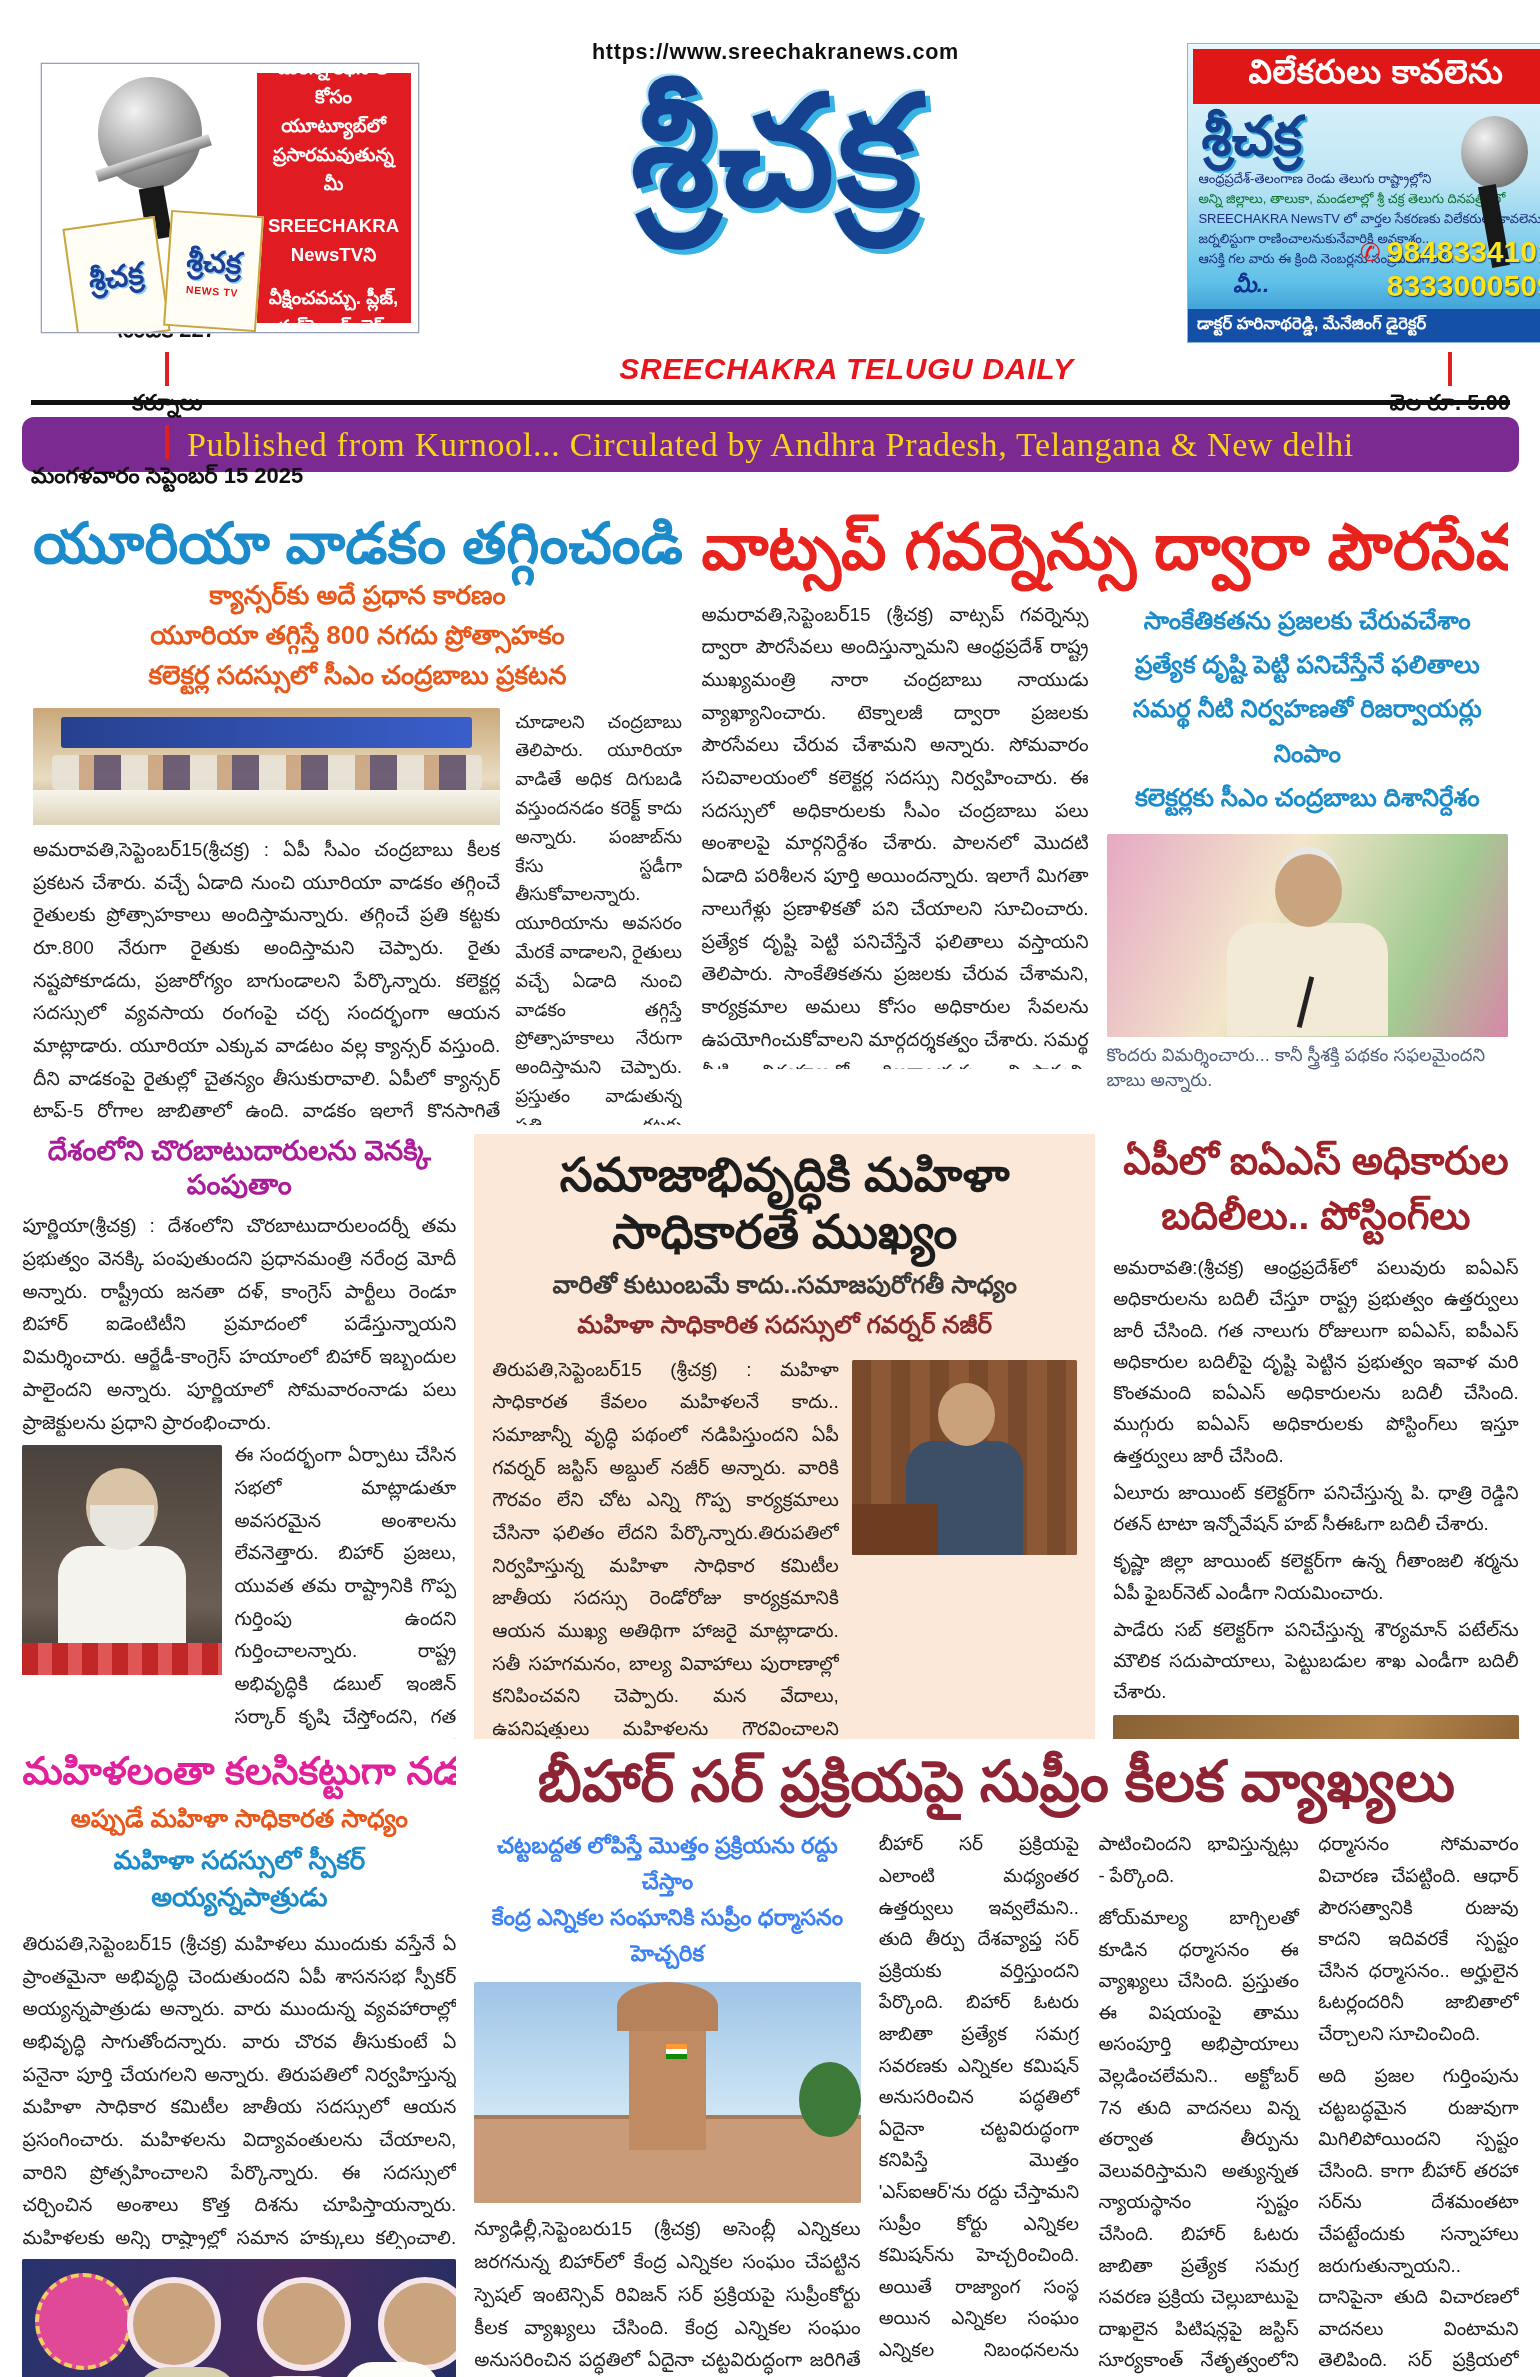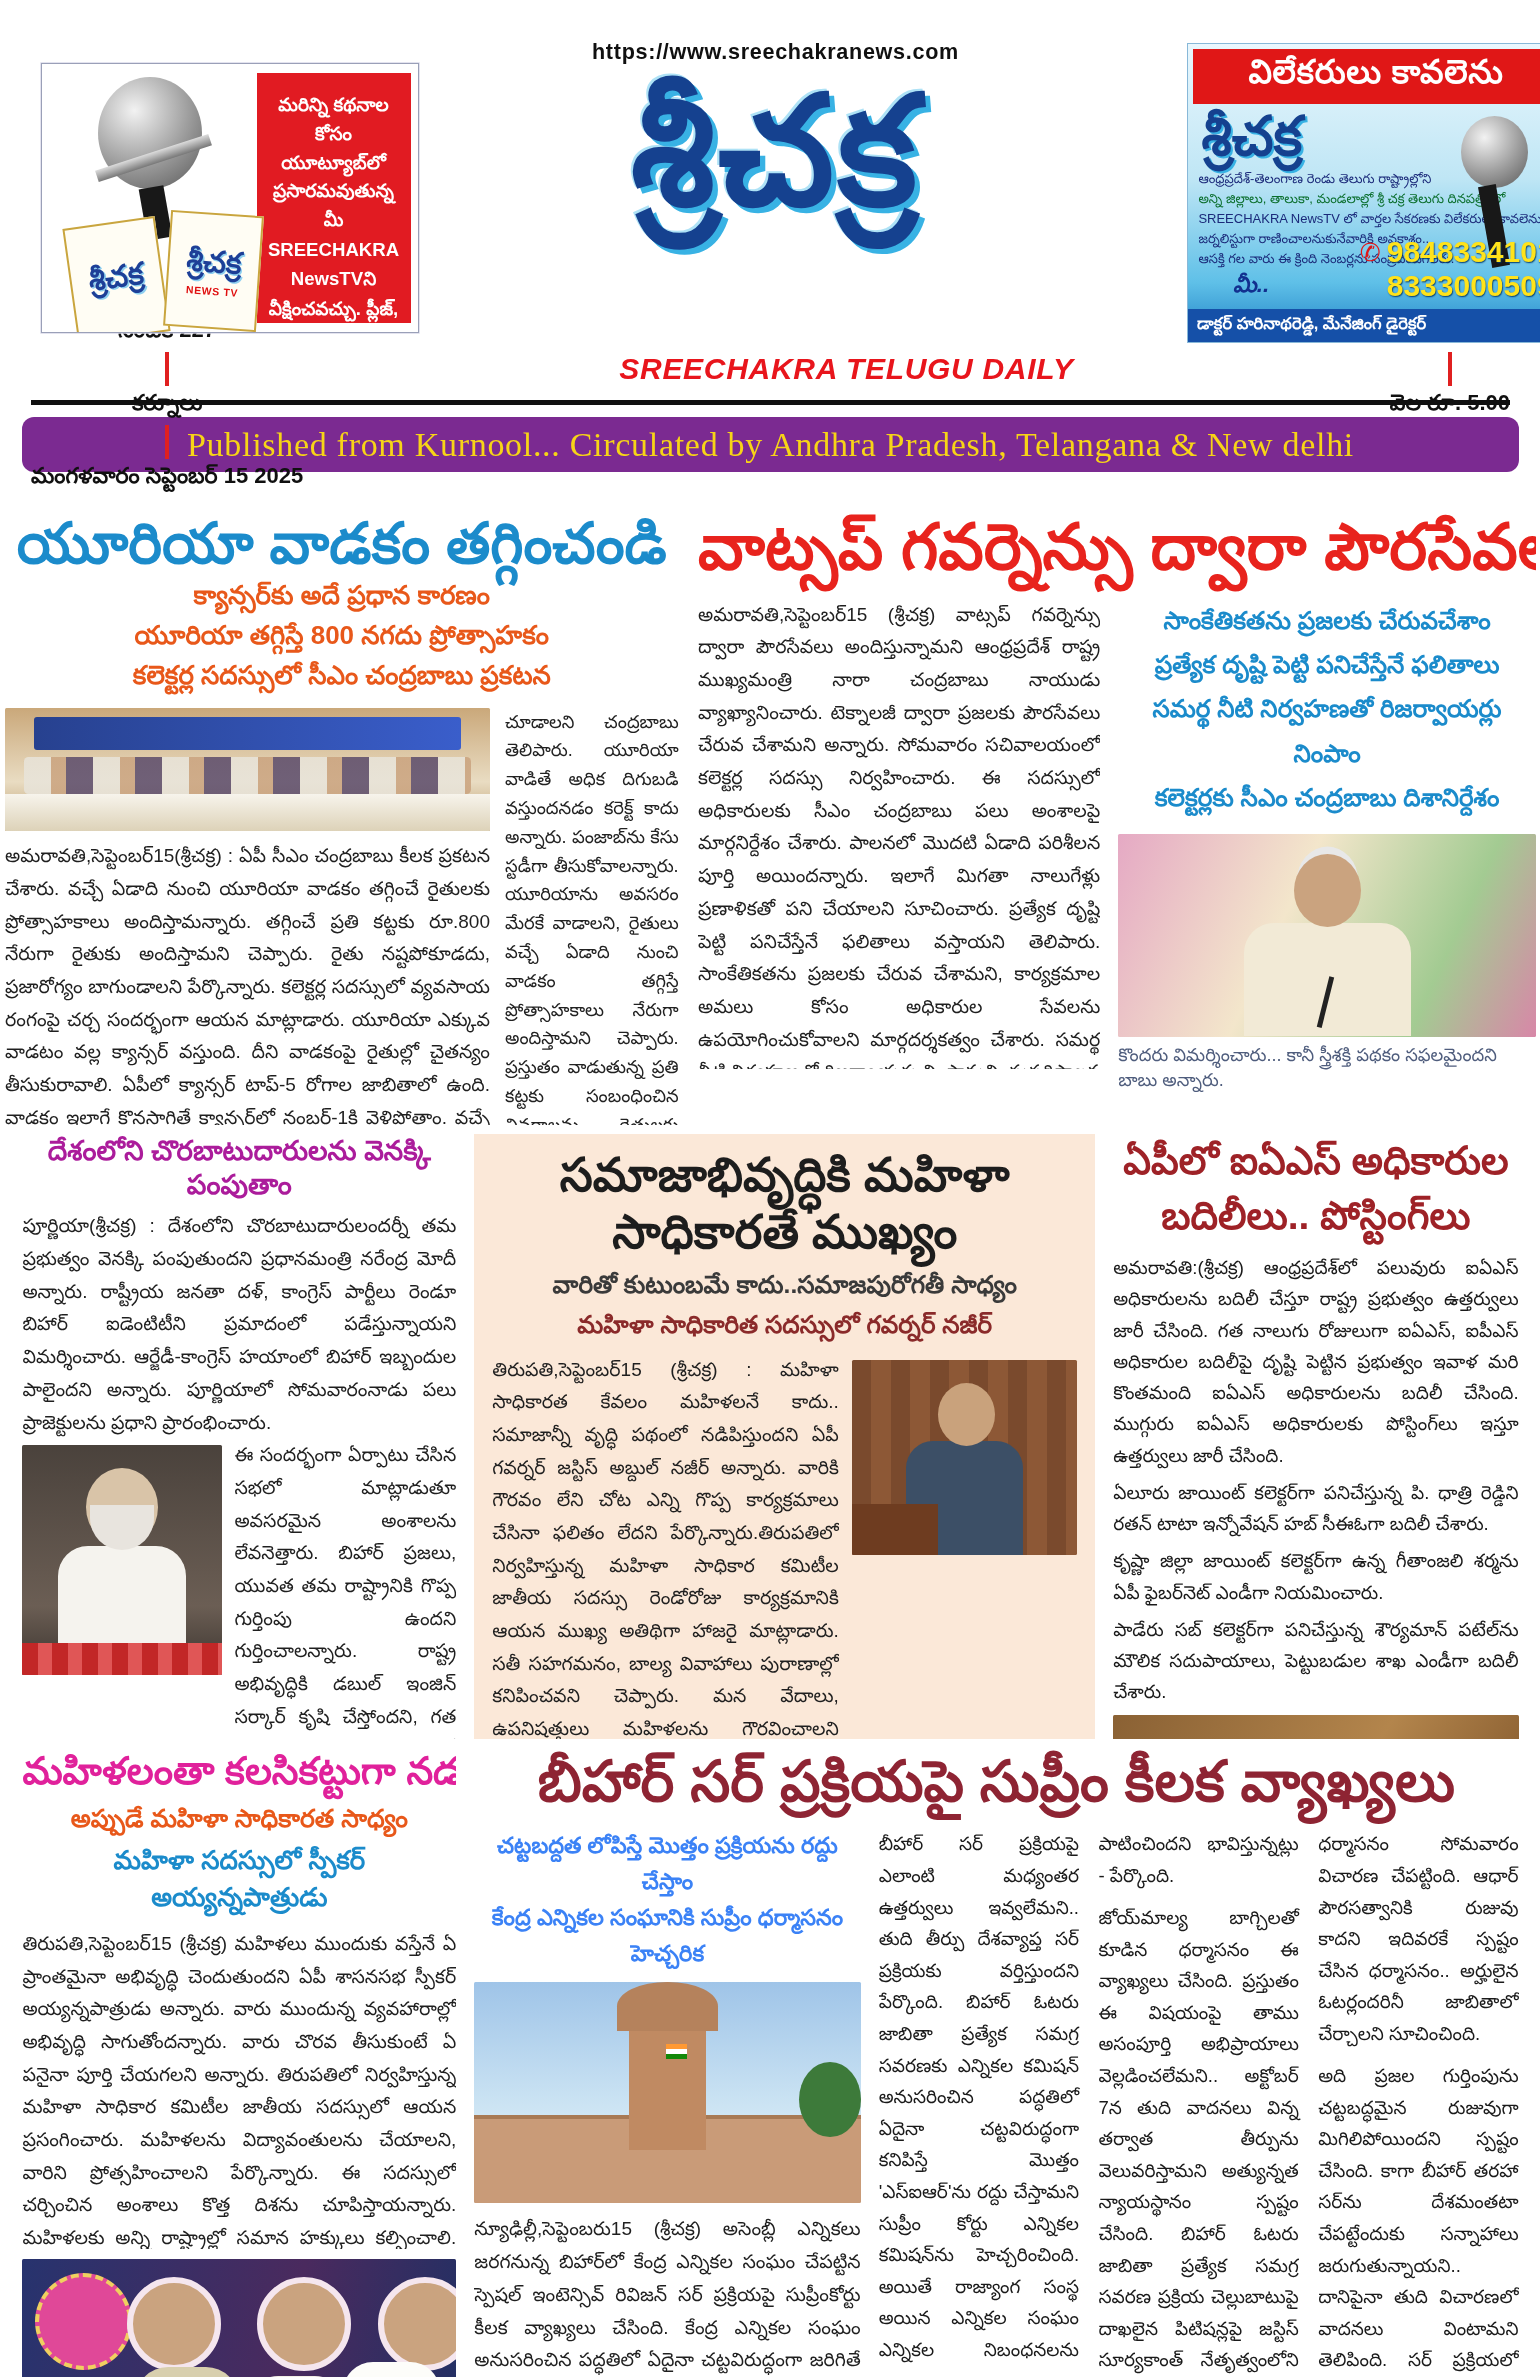--- a/index.html
+++ b/index.html
@@ -15,21 +15,21 @@
   .mic-band{position:absolute;left:52px;top:88px;width:119px;height:12px;background:linear-gradient(#ddd,#777);transform:rotate(-18deg);}
   .mic-stem{position:absolute;left:101px;top:123px;width:25px;height:52px;background:#181818;transform:rotate(-10deg);}
   .plate{position:absolute;width:89px;height:112px;background:#fffdf4;border:2.2px solid #c9a53e;
          display:flex;flex-direction:column;align-items:center;justify-content:center;overflow:hidden;}
   .plate-1{left:28px;top:158px;transform:rotate(-8deg);}
   .plate-2{left:125px;top:149px;transform:rotate(4deg);}
   .plate-logo{color:#1d3f97;font-weight:bold;font-size:30px;text-shadow:1.5px 1.5px 0 #8fd0f0;}
   .plate-tag{color:#e01010;font-weight:bold;font-size:10.4px;letter-spacing:0.7px;}
   .mh-redbox{width:142px;margin:9px 7.5px;background:#e11b22;color:#fff;text-align:center;
              font-weight:bold;font-size:18.6px;line-height:1.55;padding:18px 6px;display:flex;
-             flex-direction:column;gap:1px;}
+             flex-direction:column;justify-content:center;gap:14px;}
   .mh-center{position:absolute;left:440px;top:39px;width:671px;text-align:center;}
   .mh-url{font-size:21.6px;font-weight:bold;color:#101010;letter-spacing:0.7px;}
   .mh-logo{font-size:153px;line-height:1.12;font-weight:bold;color:#15418f;
            text-shadow:5.2px 5.2px 0 #38b2e4,-2.2px -2.2px 0 #aee2f6;letter-spacing:3px;}
   
   .mh-right{position:absolute;left:1187px;top:43px;width:376px;height:298px;
             background:linear-gradient(180deg,#eaf7fd 0%,#bfe6f5 45%,#5fc0e8 80%,#1d7fc4 100%);
             border:1.5px solid #88b8d8;overflow:hidden;}
   .ad-banner{margin:4.5px;background:#e01717;color:#fff;font-weight:bold;font-size:33px;
              text-align:center;padding:4.5px 0;letter-spacing:0.7px;}
@@ -54,21 +54,21 @@
   .dl-sep{width:3.7px;height:34px;background:#e02020;}
   .dl-brand{color:#e8151c;font-style:italic;font-weight:bold;font-size:30px;letter-spacing:0.7px;}
   
   .pub-banner{margin:12px 22.4px 9px;height:55px;background:#7b2a91;border-radius:12px;
               display:flex;align-items:center;justify-content:center;}
   .pub-text{color:#f7d417;font-family:"Liberation Serif",serif;font-size:34px;letter-spacing:0.7px;}
   
   .body-text{font-size:19px;line-height:1.72;text-align:justify;color:#1f1f1f;overflow:hidden;}
   .photo{position:relative;overflow:hidden;border-radius:1.5px;}
   
-  .row1{display:flex;gap:19.4px;padding:0 5px;height:616px;overflow:hidden;margin-top:40px;}
+  .row1{display:flex;gap:19.4px;padding:0 33px;height:616px;overflow:hidden;margin-top:40px;}
   .mod-urea{width:44%;overflow:hidden;}
   .h-urea{font-size:57px;font-weight:bold;color:#1b8bcb;text-align:center;white-space:nowrap;line-height:1.1;}
   .sub-urea{text-align:center;color:#e8581a;font-weight:bold;font-size:26px;line-height:1.55;}
   .urea-cols{display:flex;gap:15px;margin-top:12px;height:417px;}
   .urea-main{width:72%;display:flex;flex-direction:column;gap:9px;}
   .photo-meeting{height:185px;background:linear-gradient(180deg,#caa87a,#e9dcc2 60%,#b59465);}
   .ph-banner{position:absolute;left:6%;top:8%;width:88%;height:26%;background:linear-gradient(90deg,#27418f,#3a5ecb);border-radius:3px;}
   .ph-table{position:absolute;left:0;bottom:0;width:100%;height:30%;background:linear-gradient(#f7f4ec,#ddd2b8);}
   .ph-people{position:absolute;left:4%;top:40%;width:92%;height:30%;
              background:repeating-linear-gradient(90deg,#e8e4da 0 27px,#caa37f 27px 42px,#5a4a6a 42px 69px);opacity:.85;border-radius:4.5px;}

